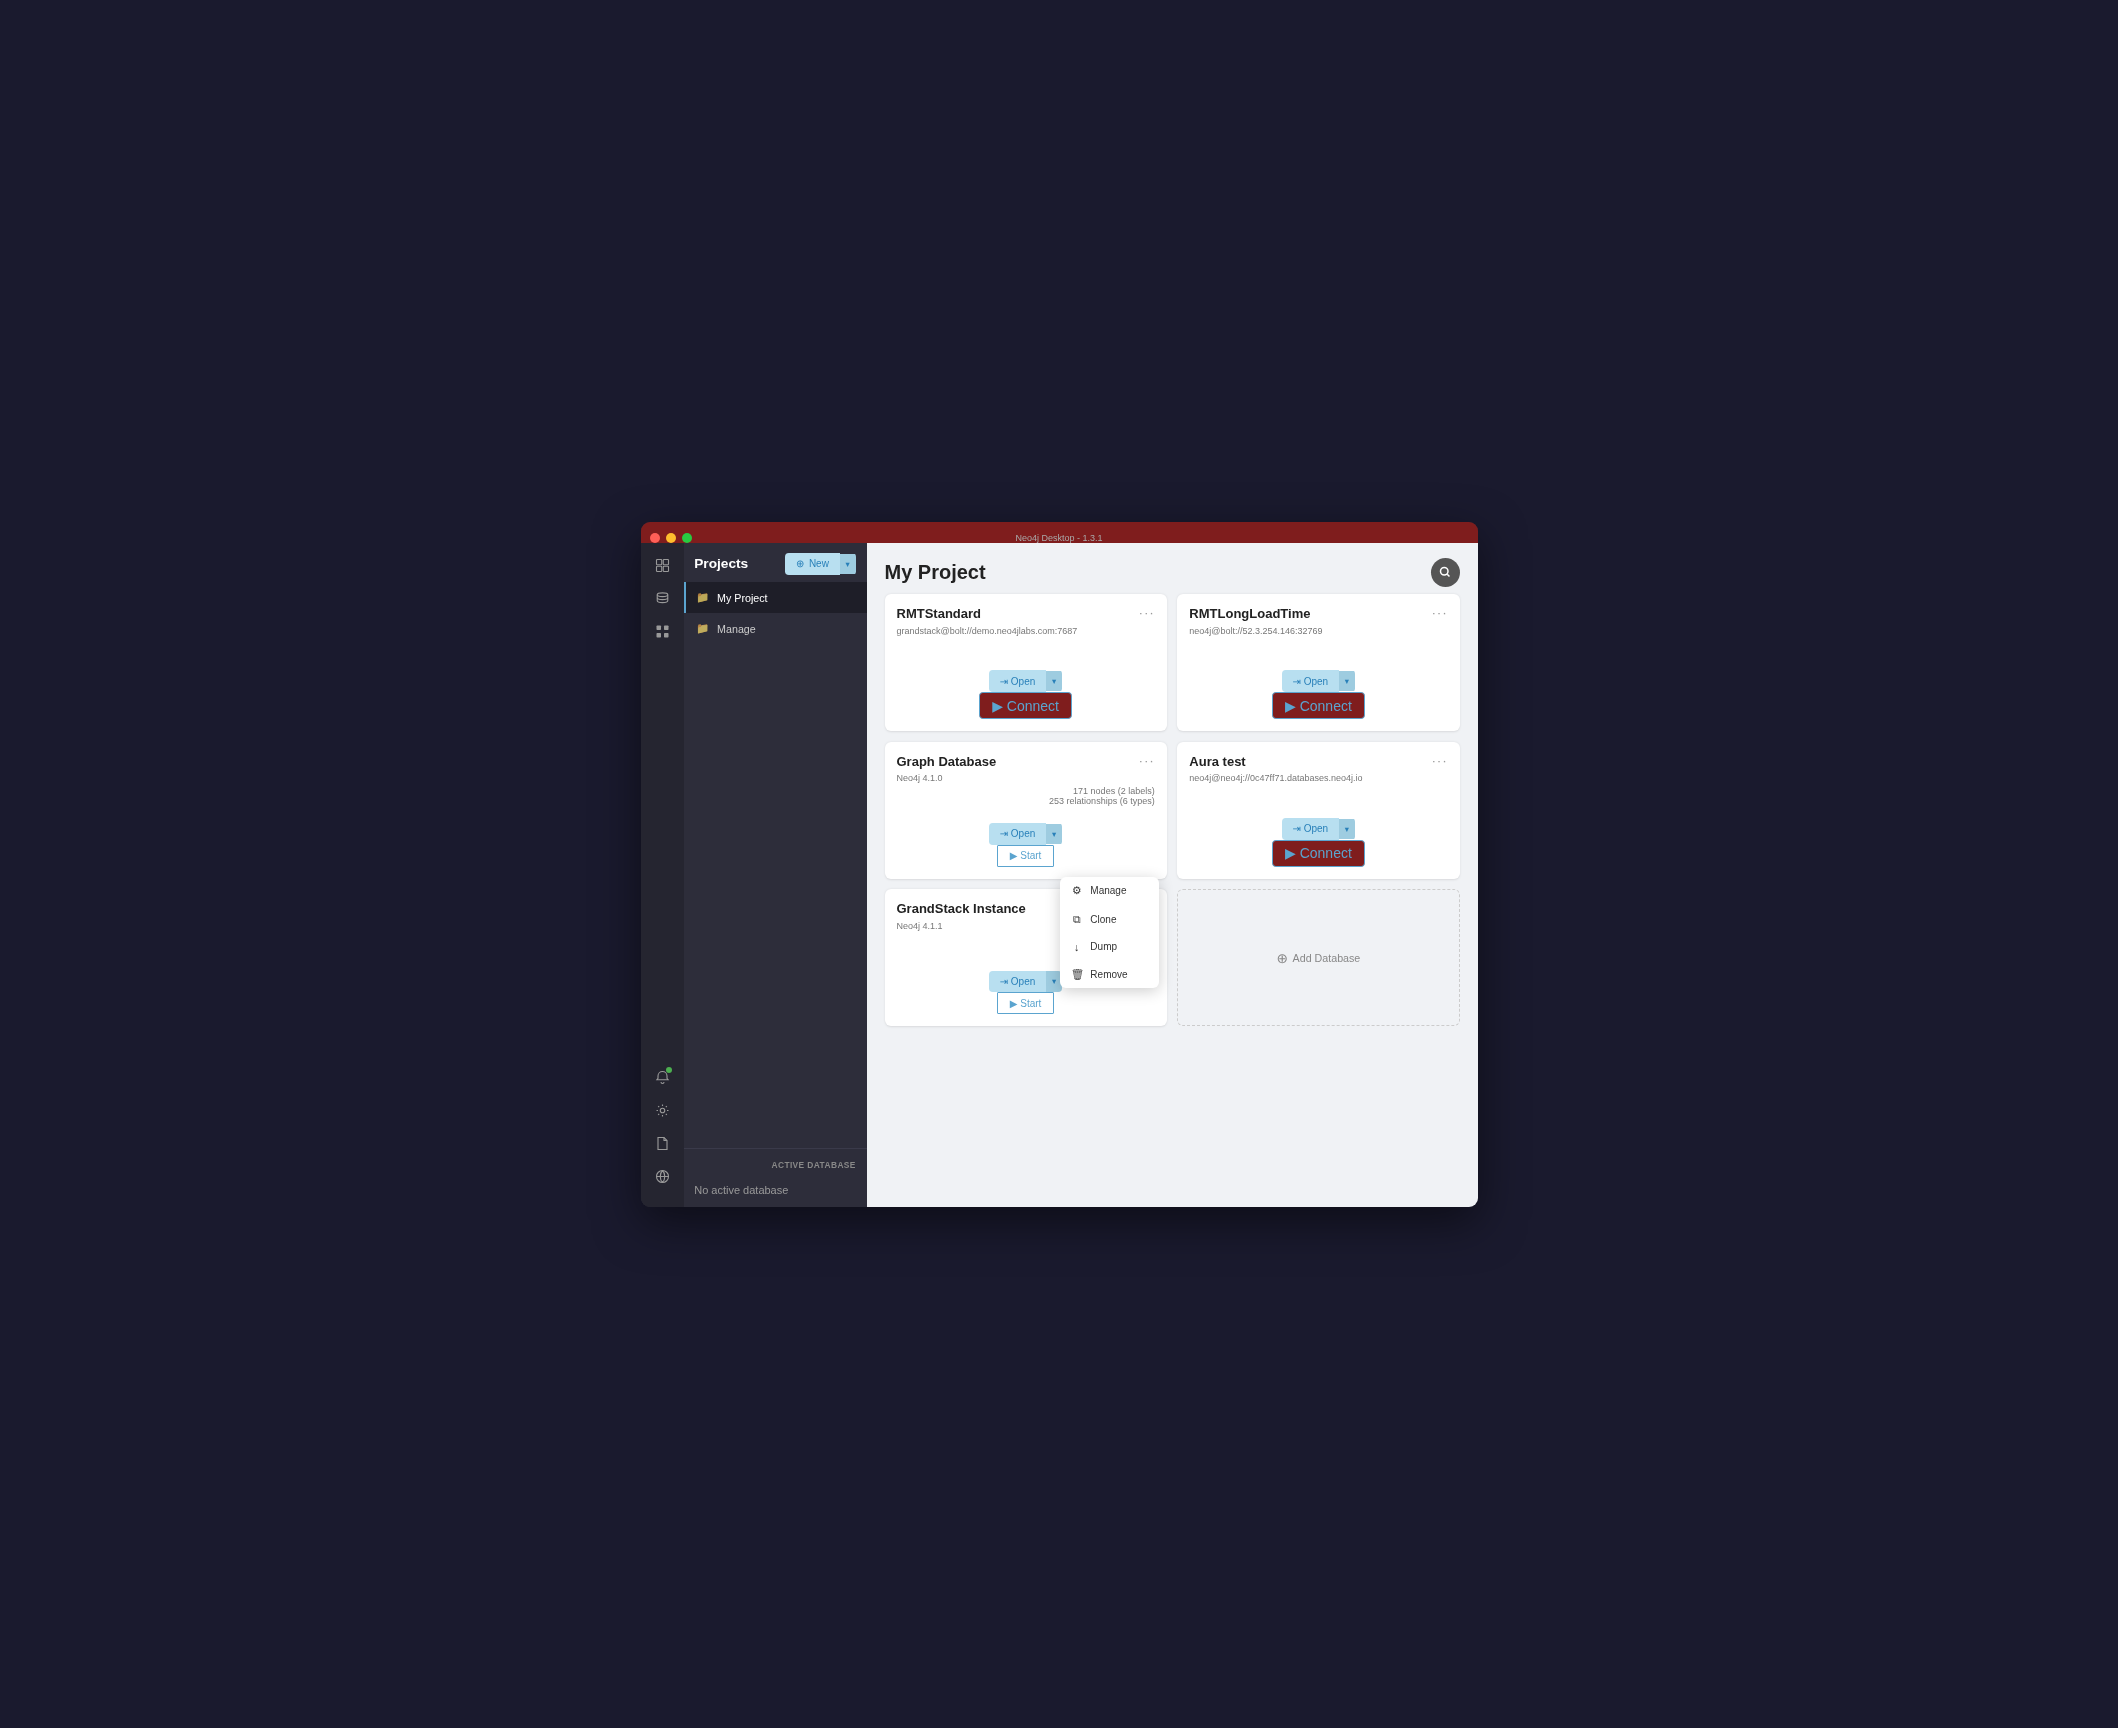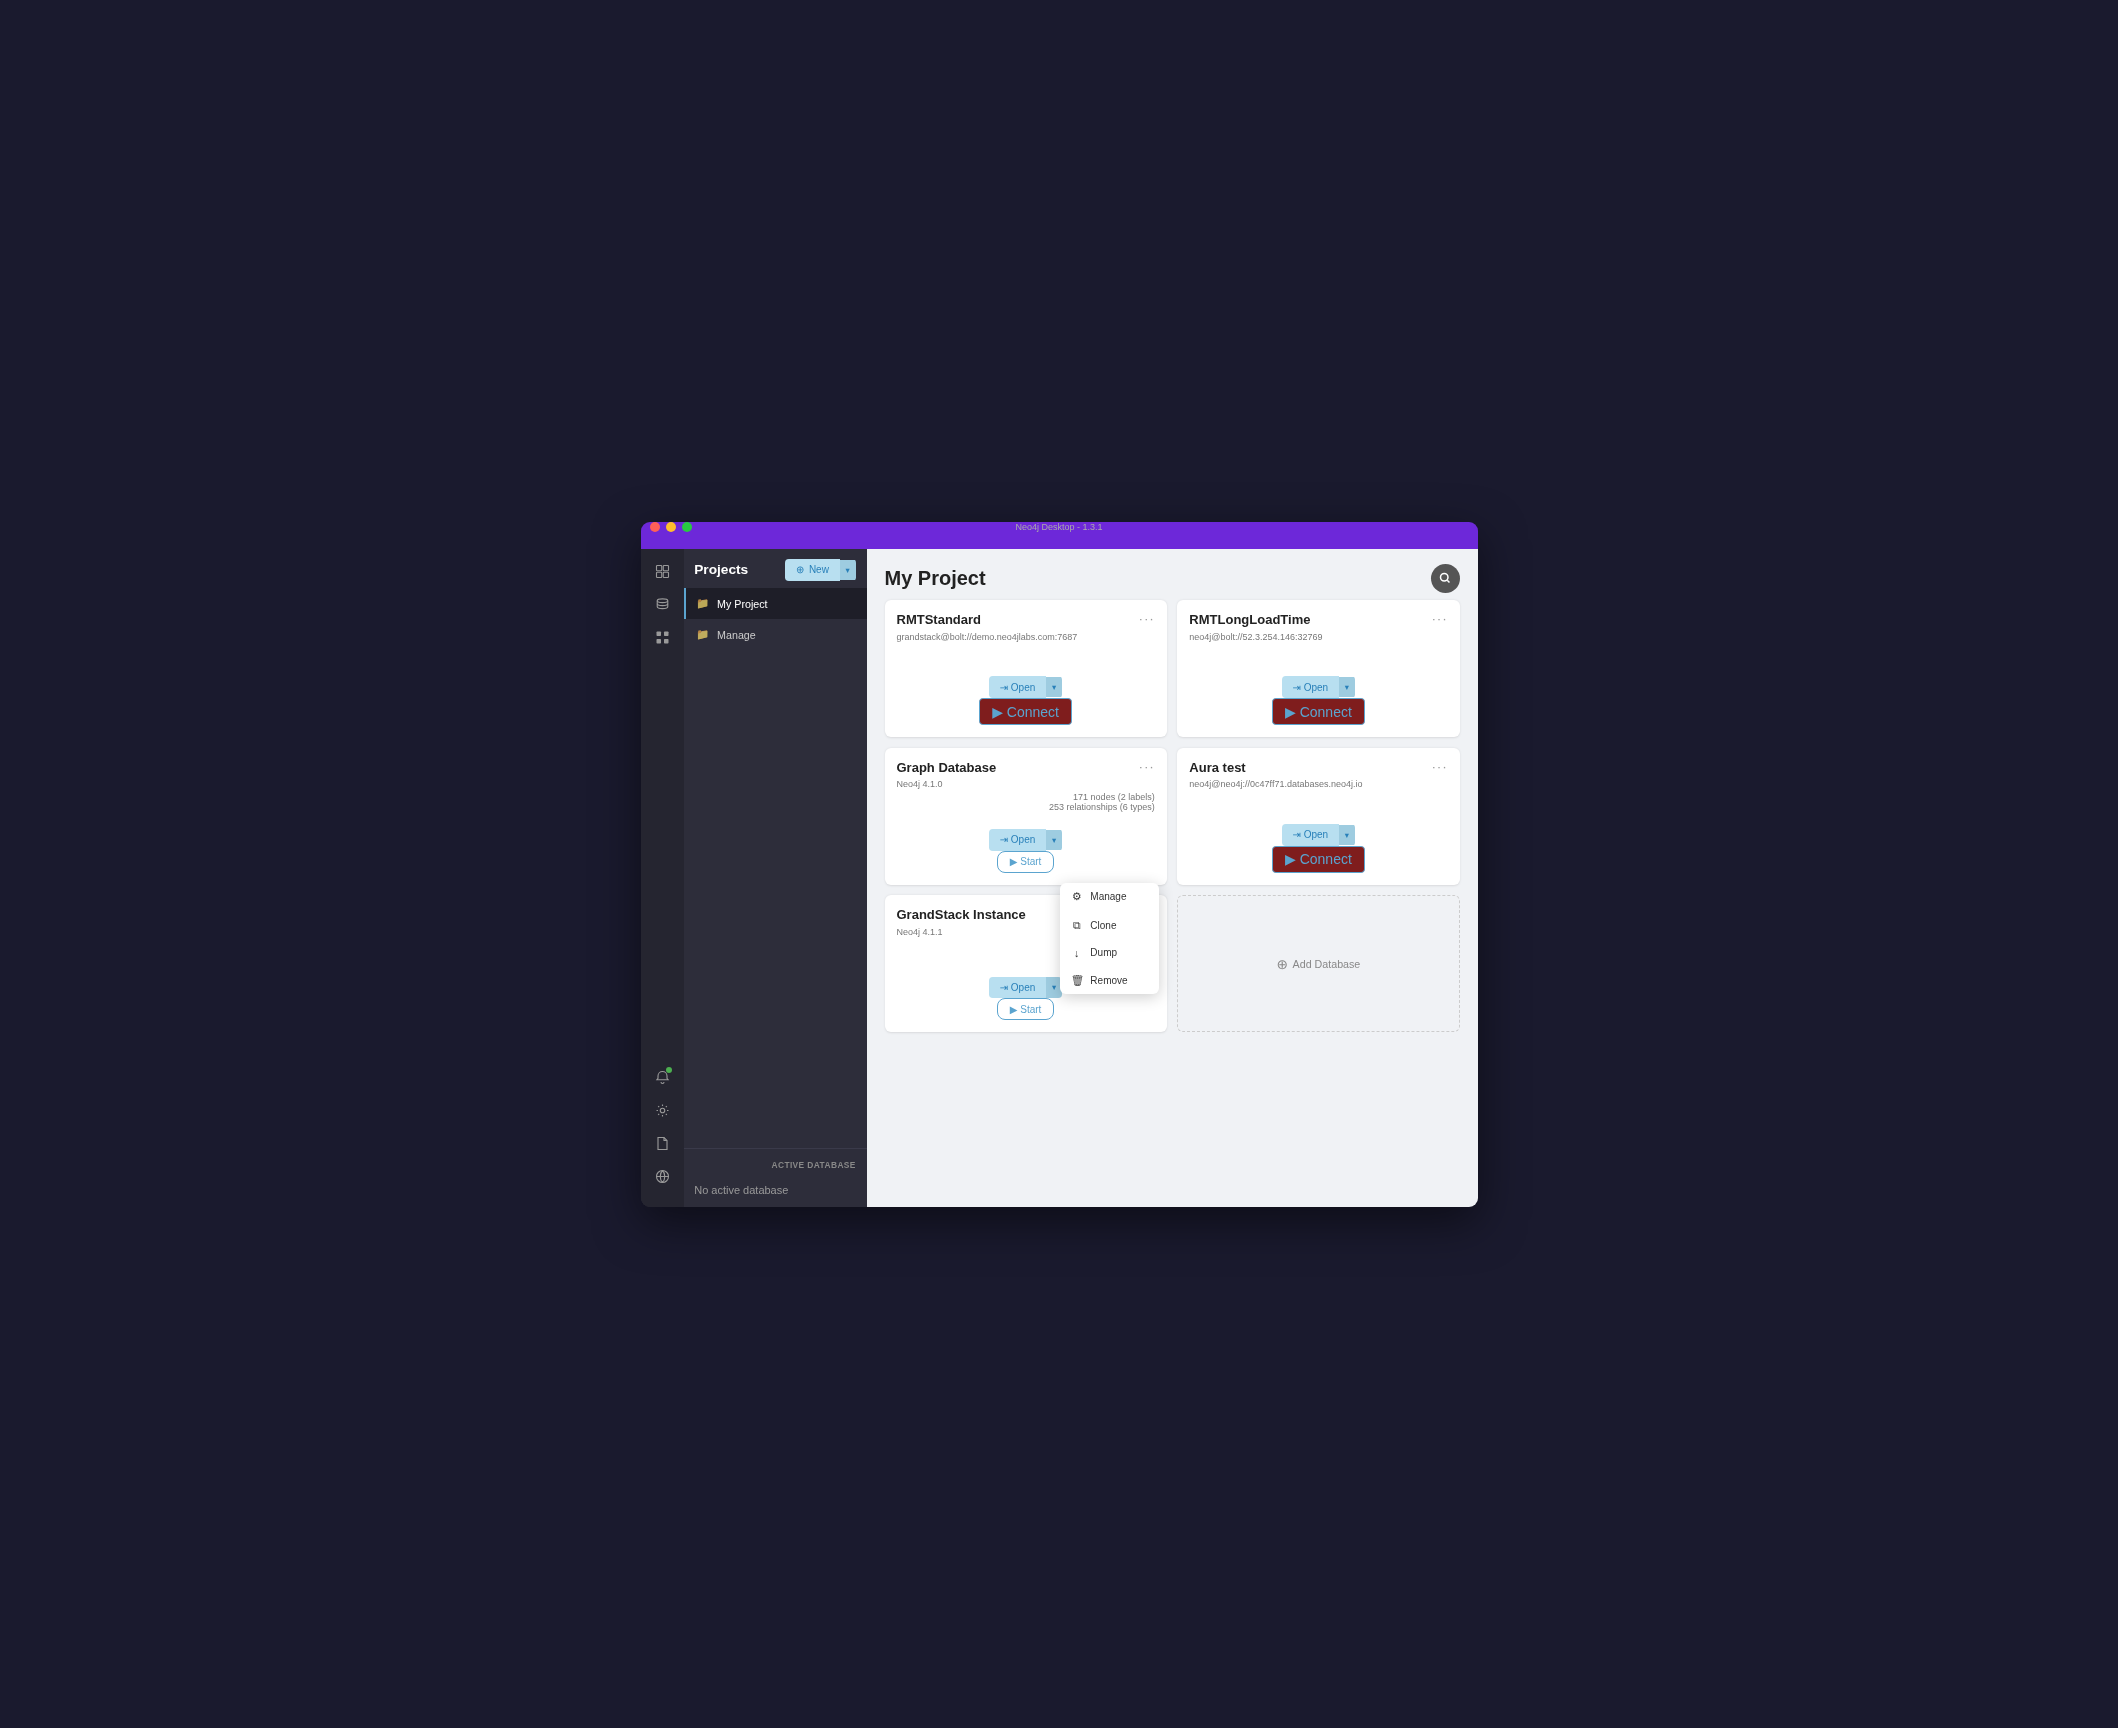--- a/index.html
+++ b/index.html
@@ -16,24 +16,24 @@
       height: 685px;
       background: #2d2d3a;
       border-radius: 9px;
       overflow: hidden;
       box-shadow: 0 15px 46px rgba(0,0,0,0.5);
       display: flex;
       flex-direction: column;
     }
     
     .titlebar {
-      background: #6d28d9;
-      height: 27px;
-      display: flex;
-      align-items: flex-start;
+      background: #7f1d1d;
+      height: 21px;
+      display: flex;
+      align-items: flex-end;
       justify-content: center;
       position: relative;
       flex-shrink: 0;
     }
     .titlebar-buttons {
       position: absolute;
       left: 9px;
       display: flex;
       gap: 6px;
     }
@@ -281,21 +281,21 @@
       font-weight: 500;
       cursor: pointer;
       display: flex;
       align-items: center;
       gap: 4.6px;
     }
     .btn-start {
       background: #fff;
       color: #5ba4cf;
       border: 1.1px solid #5ba4cf;
-      border-radius: 8px;
+      border-radius: 1px;
       padding: 4.6px 12px;
       font-size: 10px;
       font-weight: 500;
       cursor: pointer;
       display: flex;
       align-items: center;
       gap: 4.6px;
     }
     
     .add-db-card {

